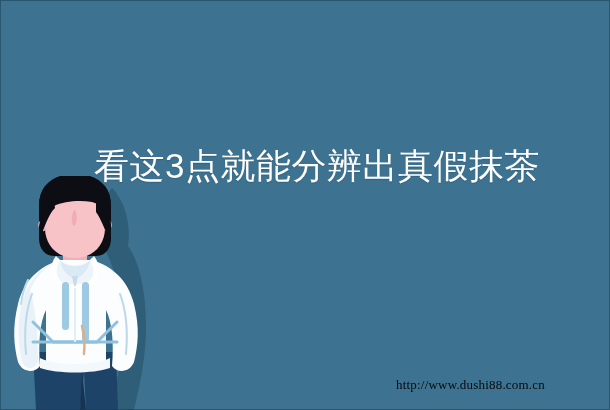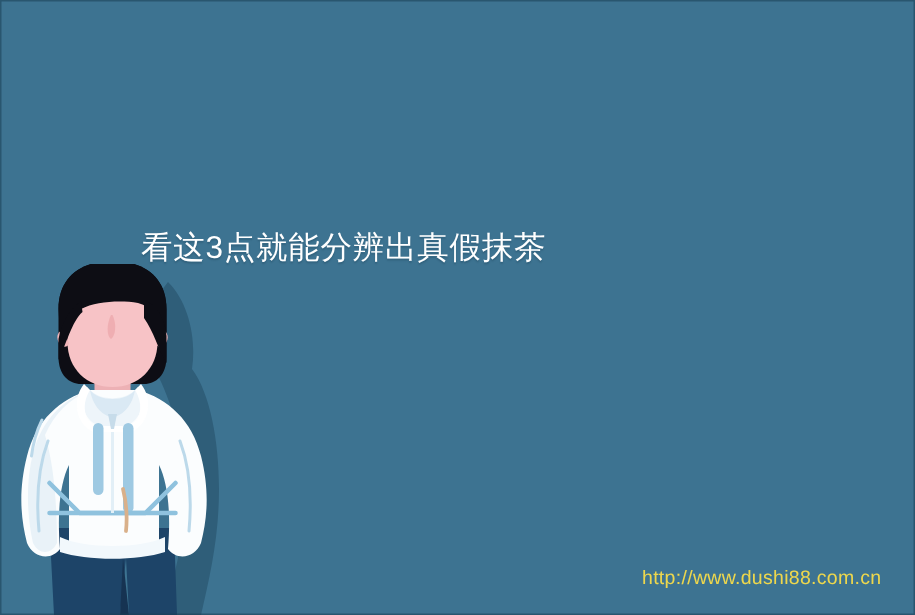--- a/index.html
+++ b/index.html
@@ -33,37 +33,38 @@
 
   
   #headline {
     position: absolute;
     left: 94px;
     top: 146px;
     width: 430px;
     height: 40px;
     line-height: 40px;
     color: #ffffff;
-    font-size: 21px;
+    font-size: 35px;
     letter-spacing: 0.5px;
     white-space: nowrap;
     font-weight: 400;
     text-shadow: 0 1px 1px rgba(20,50,70,0.25);
   }
 
   
   #watermark {
     position: absolute;
-    left: 428px;
+    left: 396px;
     top: 377px;
-    color: #fde047;
+    color: #000000;
     font-size: 13px;
     letter-spacing: 0.2px;
     white-space: nowrap;
     opacity: 0.92;
+    font-family: Liberation Serif, serif;
   }
 
   
   #person {
     position: absolute;
     left: 0px;
     top: 176px;
     width: 150px;
     height: 234px;
   }

